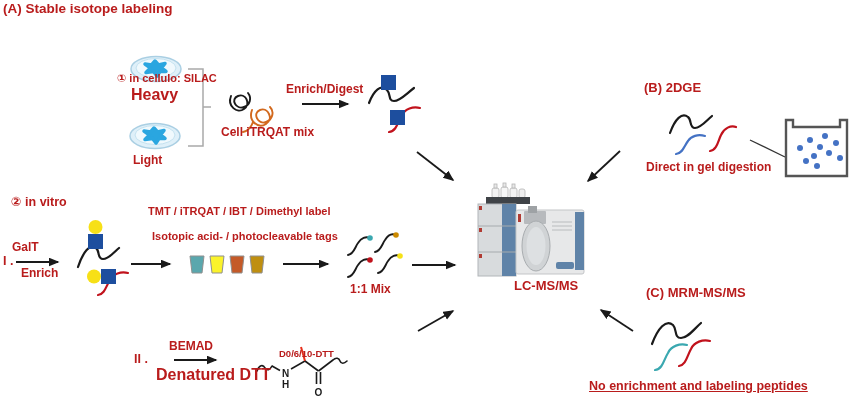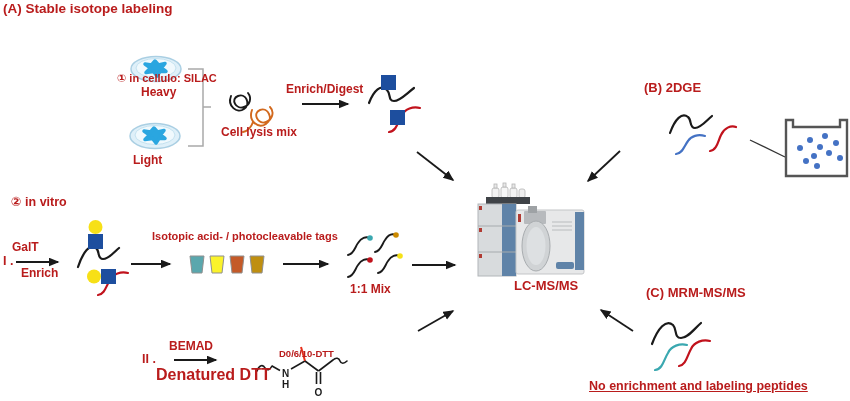--- a/index.html
+++ b/index.html
@@ -161,35 +161,37 @@
     <line x1="283" y1="264" x2="328" y2="264" marker-end="url(#ah)"></line>
     <line x1="412" y1="265" x2="455" y2="265" marker-end="url(#ah)"></line>
     <line x1="174" y1="360" x2="216" y2="360" marker-end="url(#ah)"></line>
     <line x1="418" y1="331" x2="453" y2="311" marker-end="url(#ah)"></line>
     <line x1="633" y1="331" x2="601" y2="310" marker-end="url(#ah)"></line>
   </g>
 </svg>
 
 <div class="lbl bold" style="left:3px;top:2px;font-size:13.5px;">(A) Stable isotope labeling</div>
 <div class="lbl" style="left:117px;top:29px;font-size:11px;margin-top:43px;">① in cellulo: SILAC</div>
-<div class="lbl" style="left:141px;top:86px;font-size:12px;">Heavy</div>
+<div class="lbl" style="left:131px;top:86px;font-size:16px;">Heavy</div>
 <div class="lbl" style="left:133px;top:154px;font-size:12px;">Light</div>
-<div class="lbl" style="left:221px;top:126px;font-size:12px;">Cell lysis mix</div>
+<div class="lbl" style="left:221px;top:126px;font-size:12px;">Cell iTRQAT mix</div>
 <div class="lbl" style="left:286px;top:83px;font-size:12px;">Enrich/Digest</div>
 
 <div class="lbl bold" style="left:644px;top:81px;font-size:13px;">(B) 2DGE</div>
+<div class="lbl" style="left:646px;top:161px;font-size:12px;">Direct in gel digestion</div>
 
 <div class="lbl" style="left:11px;top:196px;font-size:12.5px;">② in vitro</div>
+<div class="lbl" style="left:148px;top:205px;font-size:11px;">TMT / iTRQAT / IBT / Dimethyl label</div>
 <div class="lbl" style="left:152px;top:230px;font-size:11px;">Isotopic acid- / photocleavable tags</div>
 <div class="lbl" style="left:3px;top:255px;font-size:12.5px;">I .</div>
 <div class="lbl" style="left:12px;top:241px;font-size:12px;">GalT</div>
 <div class="lbl" style="left:21px;top:267px;font-size:12px;">Enrich</div>
 <div class="lbl" style="left:350px;top:283px;font-size:12px;">1:1 Mix</div>
 
-<div class="lbl" style="left:134px;top:353px;font-size:12.5px;margin-left:8px;">II .</div>
+<div class="lbl" style="left:134px;top:353px;font-size:12.5px;">II .</div>
 <div class="lbl" style="left:169px;top:340px;font-size:12px;">BEMAD</div>
 <div class="lbl" style="left:156px;top:366px;font-size:16px;">Denatured DTT</div>
 <div class="lbl bold" style="left:279px;top:333px;font-size:9.5px;margin-top:16px;">D0/6/10-DTT</div>
 
 <div class="lbl" style="left:502px;top:279px;font-size:13px;padding-left:12px;">LC-MS/MS</div>
 
 <div class="lbl bold" style="left:646px;top:286px;font-size:13px;">(C) MRM-MS/MS</div>
 <div class="lbl" style="left:589px;top:380px;font-size:12.5px;text-decoration:underline;">No enrichment and labeling peptides</div>
 
 </div>

